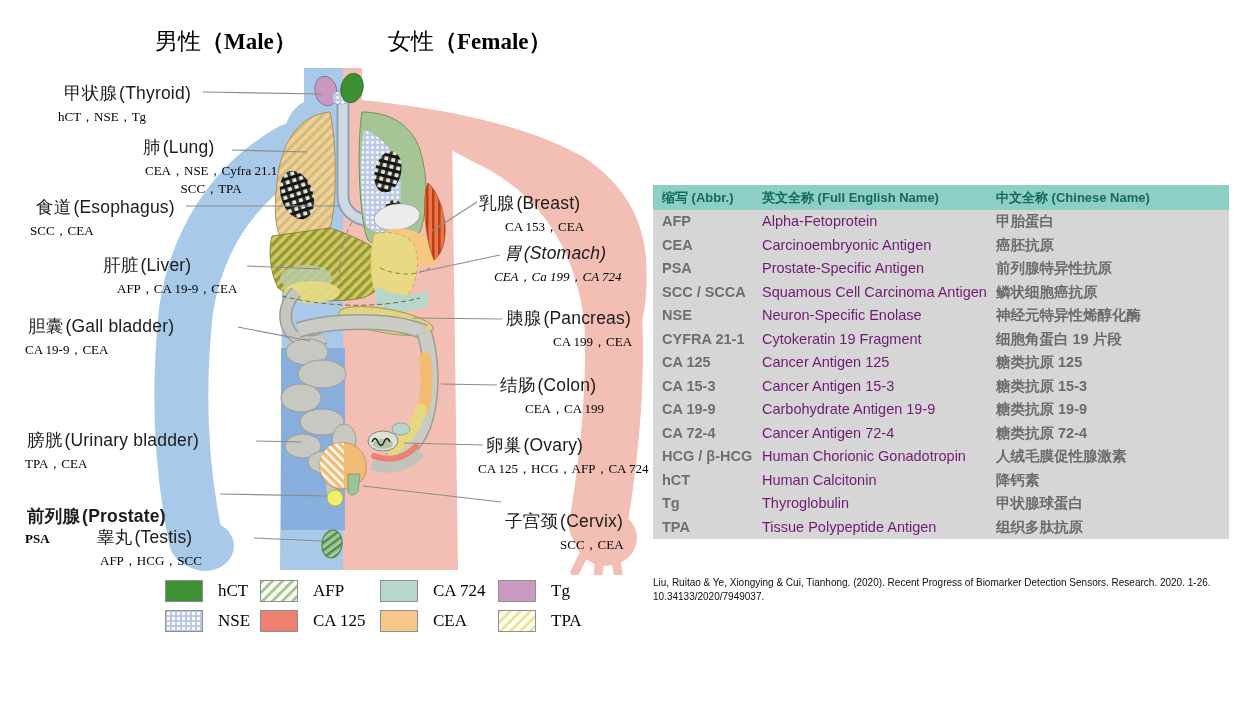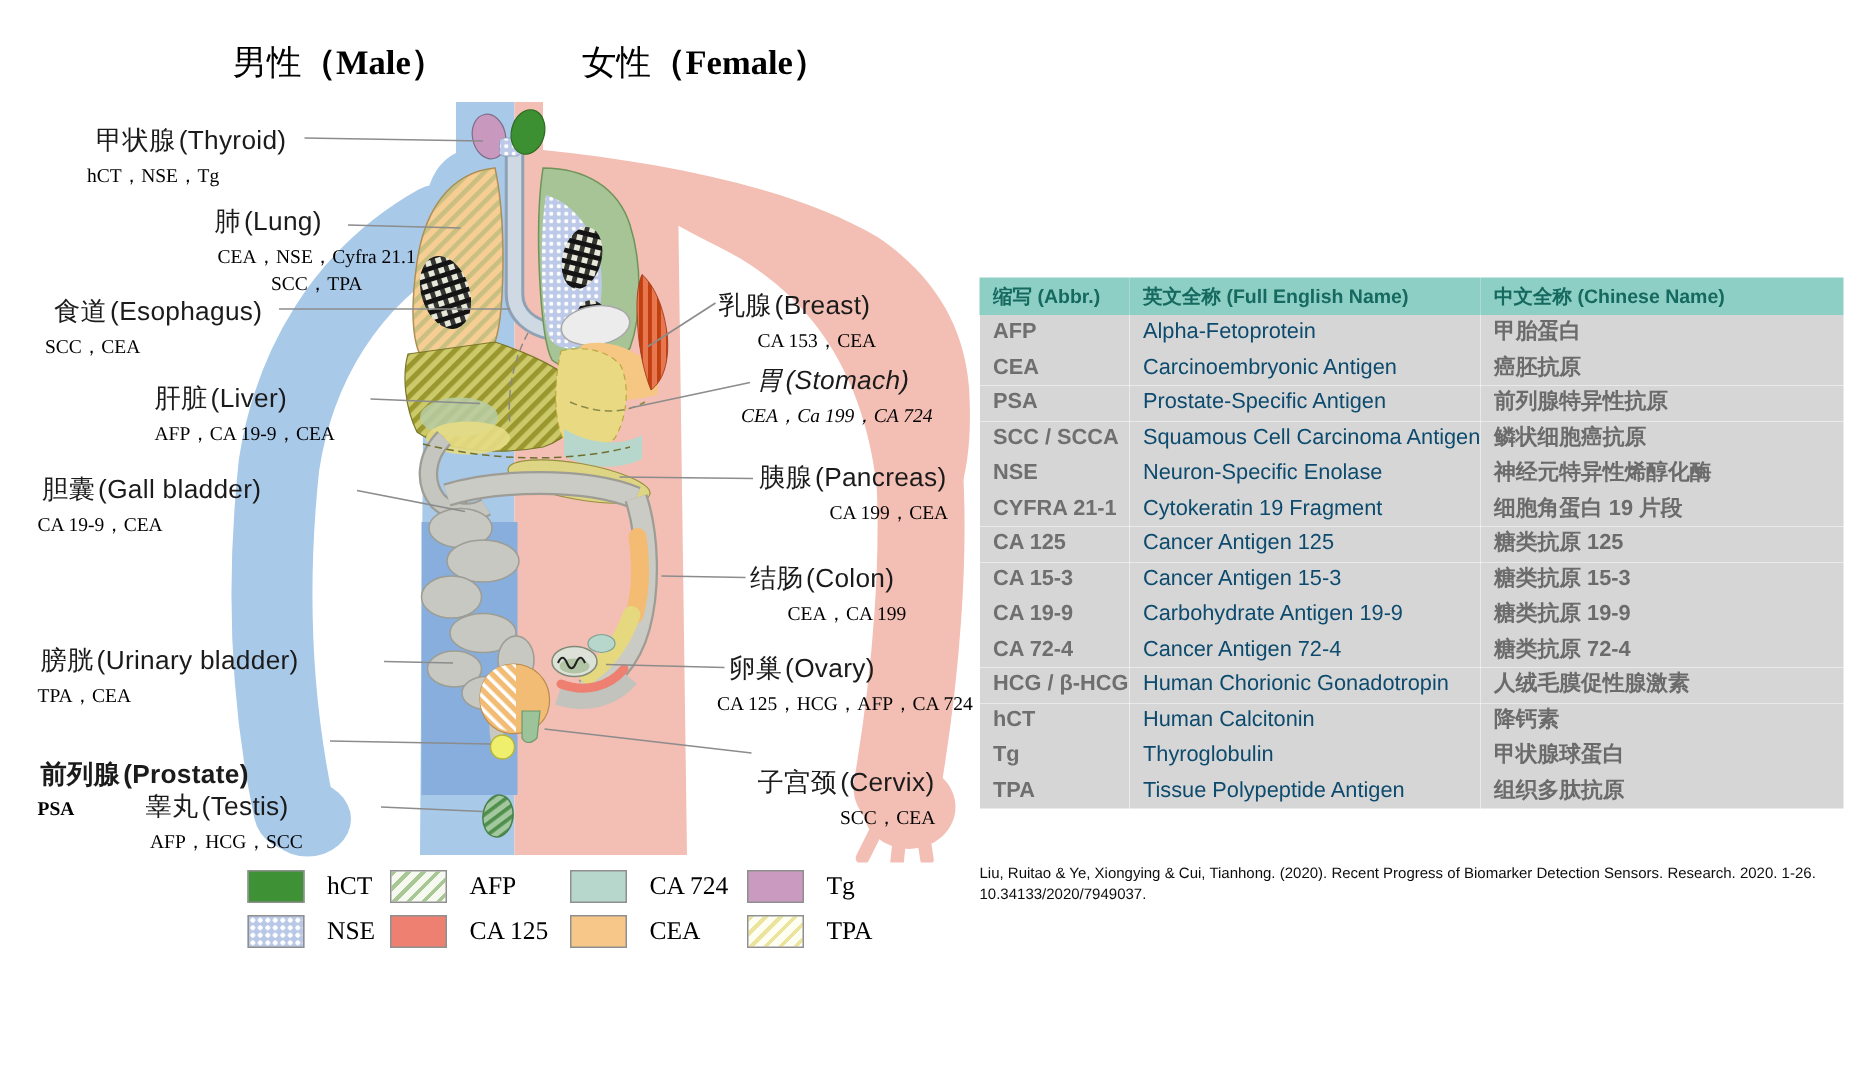--- a/index.html
+++ b/index.html
@@ -12,40 +12,40 @@
   
   .body-svg{position:absolute;left:0;top:0;}
   
   .organ{position:absolute;white-space:nowrap;}
   .organ .ttl{font-size:17.5px;color:#1b1b1b;letter-spacing:.2px;}
   .organ .ttl .en{margin-left:2px;}
   .organ .mk{font-family:"Liberation Serif",serif;font-size:13px;color:#000;margin-top:3px;white-space:pre-line;}
   .lbl-thyroid{left:64px;top:81px;}   .lbl-thyroid .mk{margin-left:-6px;}
   .lbl-lung{left:143px;top:135px;}    .lbl-lung .mk{margin-left:2px;text-align:center;}
   .lbl-esophagus{left:36px;top:195px;}.lbl-esophagus .mk{margin-left:-6px;}
-  .lbl-liver{left:103px;top:253px;}   .lbl-liver .mk{margin-left:0;font-family:Liberation Serif, serif;}
+  .lbl-liver{left:103px;top:253px;}   .lbl-liver .mk{margin-left:14px;font-family:Liberation Serif, serif;}
   .lbl-gall{left:28px;top:314px;}     .lbl-gall .mk{margin-left:-3px;}
   .lbl-bladder{left:27px;top:428px;}  .lbl-bladder .mk{margin-left:-2px;}
   .lbl-prostate{left:27px;top:504px;font-weight:bold;} .lbl-prostate .mk{margin-left:-2px;}
   .lbl-testis{left:97px;top:525px;}   .lbl-testis .mk{margin-left:3px;}
   .lbl-breast{left:479px;top:191px;}  .lbl-breast .mk{margin-left:26px;}
   .lbl-stomach{left:504px;top:241px;font-style:italic;} .lbl-stomach .mk{margin-left:-10px;}
   .lbl-pancreas{left:506px;top:306px;}.lbl-pancreas .mk{margin-left:47px;}
   .lbl-colon{left:500px;top:373px;}   .lbl-colon .mk{margin-left:25px;}
   .lbl-ovary{left:486px;top:433px;}   .lbl-ovary .mk{margin-left:-8px;}
   .lbl-cervix{left:505px;top:509px;}  .lbl-cervix .mk{margin-left:55px;}
   
   .abbr-table{position:absolute;left:653px;top:185px;width:576px;border-collapse:collapse;table-layout:fixed;}
   .abbr-table th{background:#8ecfc5;color:#15695f;font-size:13px;font-weight:bold;text-align:left;
                  padding:0 0 0 9px;height:25px;line-height:25px;}
   .abbr-table td{background:#d6d6d6;font-size:14.5px;height:23.5px;line-height:23.5px;padding:0 0 0 9px;
                  overflow:hidden;white-space:nowrap;}
   .abbr-table col.c1{width:100px;} .abbr-table col.c2{width:234px;} .abbr-table col.c3{width:242px;}
   td.abbr{color:#6f6f6f;font-weight:bold;}
-  td.en{color:#0c4a6e;}
+  td.en{color:#701a75;}
   td.zh{color:#6b6b6b;font-weight:bold;}
   
   .citation{position:absolute;left:653px;top:576px;width:578px;font-size:10px;color:#0d0d0d;line-height:1.38;}
   
   .legend-col{position:absolute;top:580px;}
   .lc1{left:165px;} .lc2{left:260px;} .lc3{left:380px;} .lc4{left:498px;}
   .legend-item{display:flex;align-items:center;height:22px;margin-bottom:7.5px;}
   .swatch{width:38px;height:22px;border:1px solid #8f8f8f;box-sizing:border-box;flex:none;}
   .legend-item .lab{font-family:"Liberation Serif",serif;font-size:17px;color:#000;margin-left:15px;white-space:nowrap;}
   .sw-hct{background:#3f9135;}

